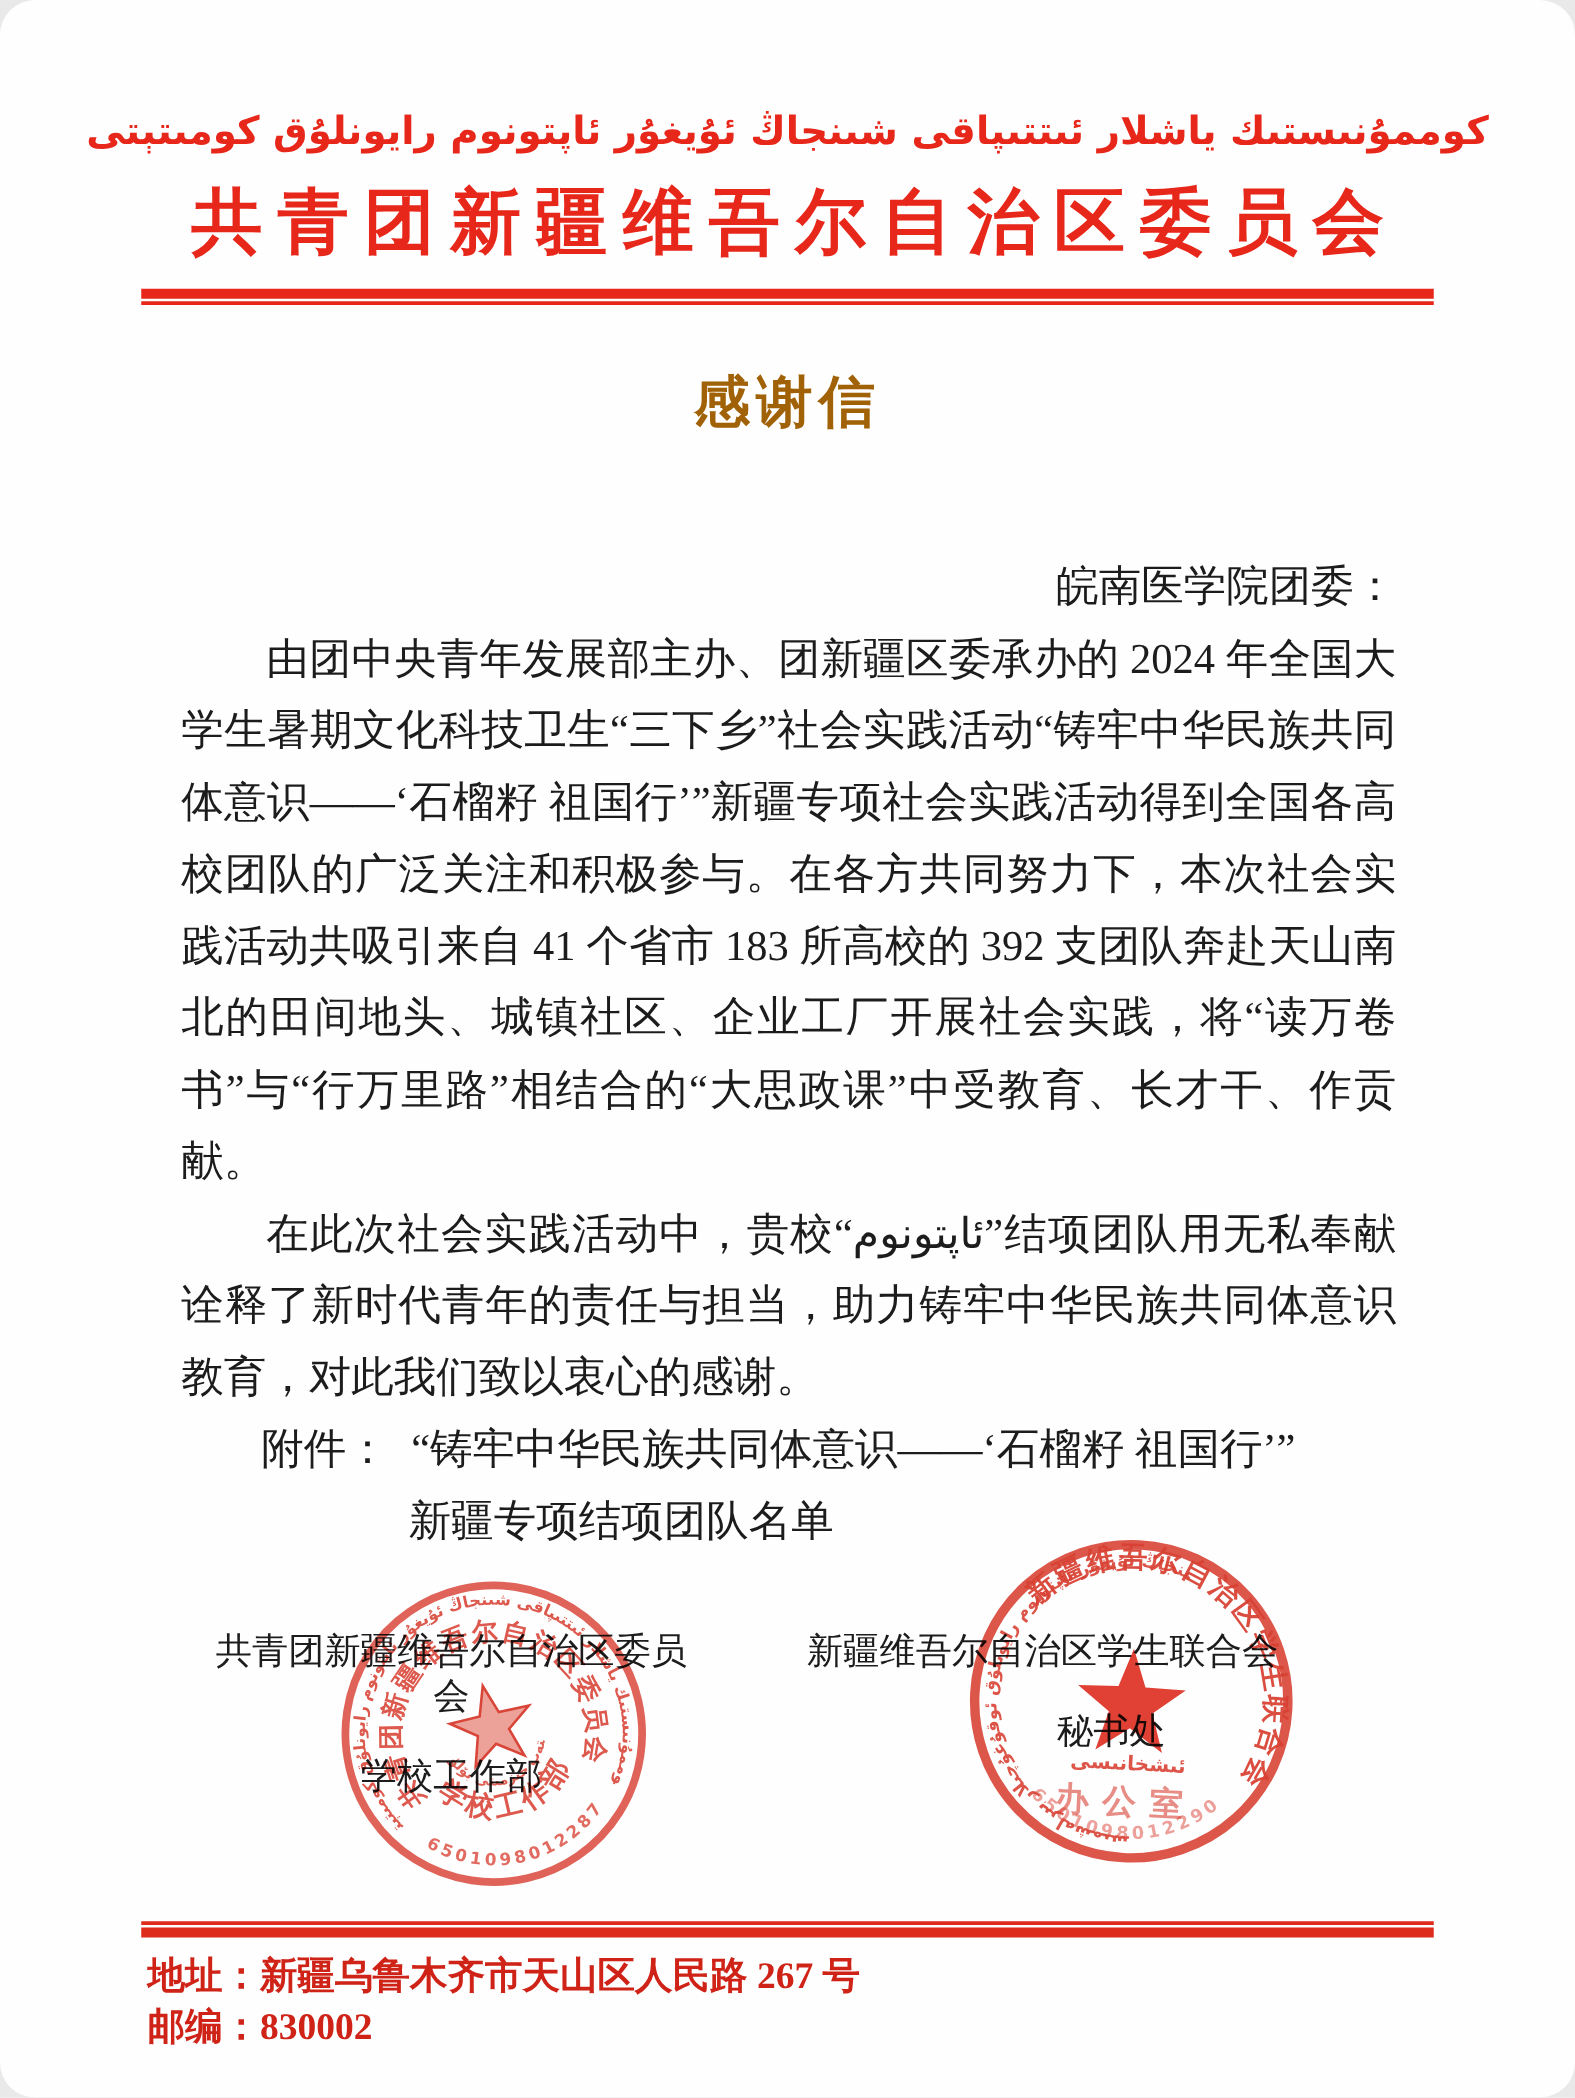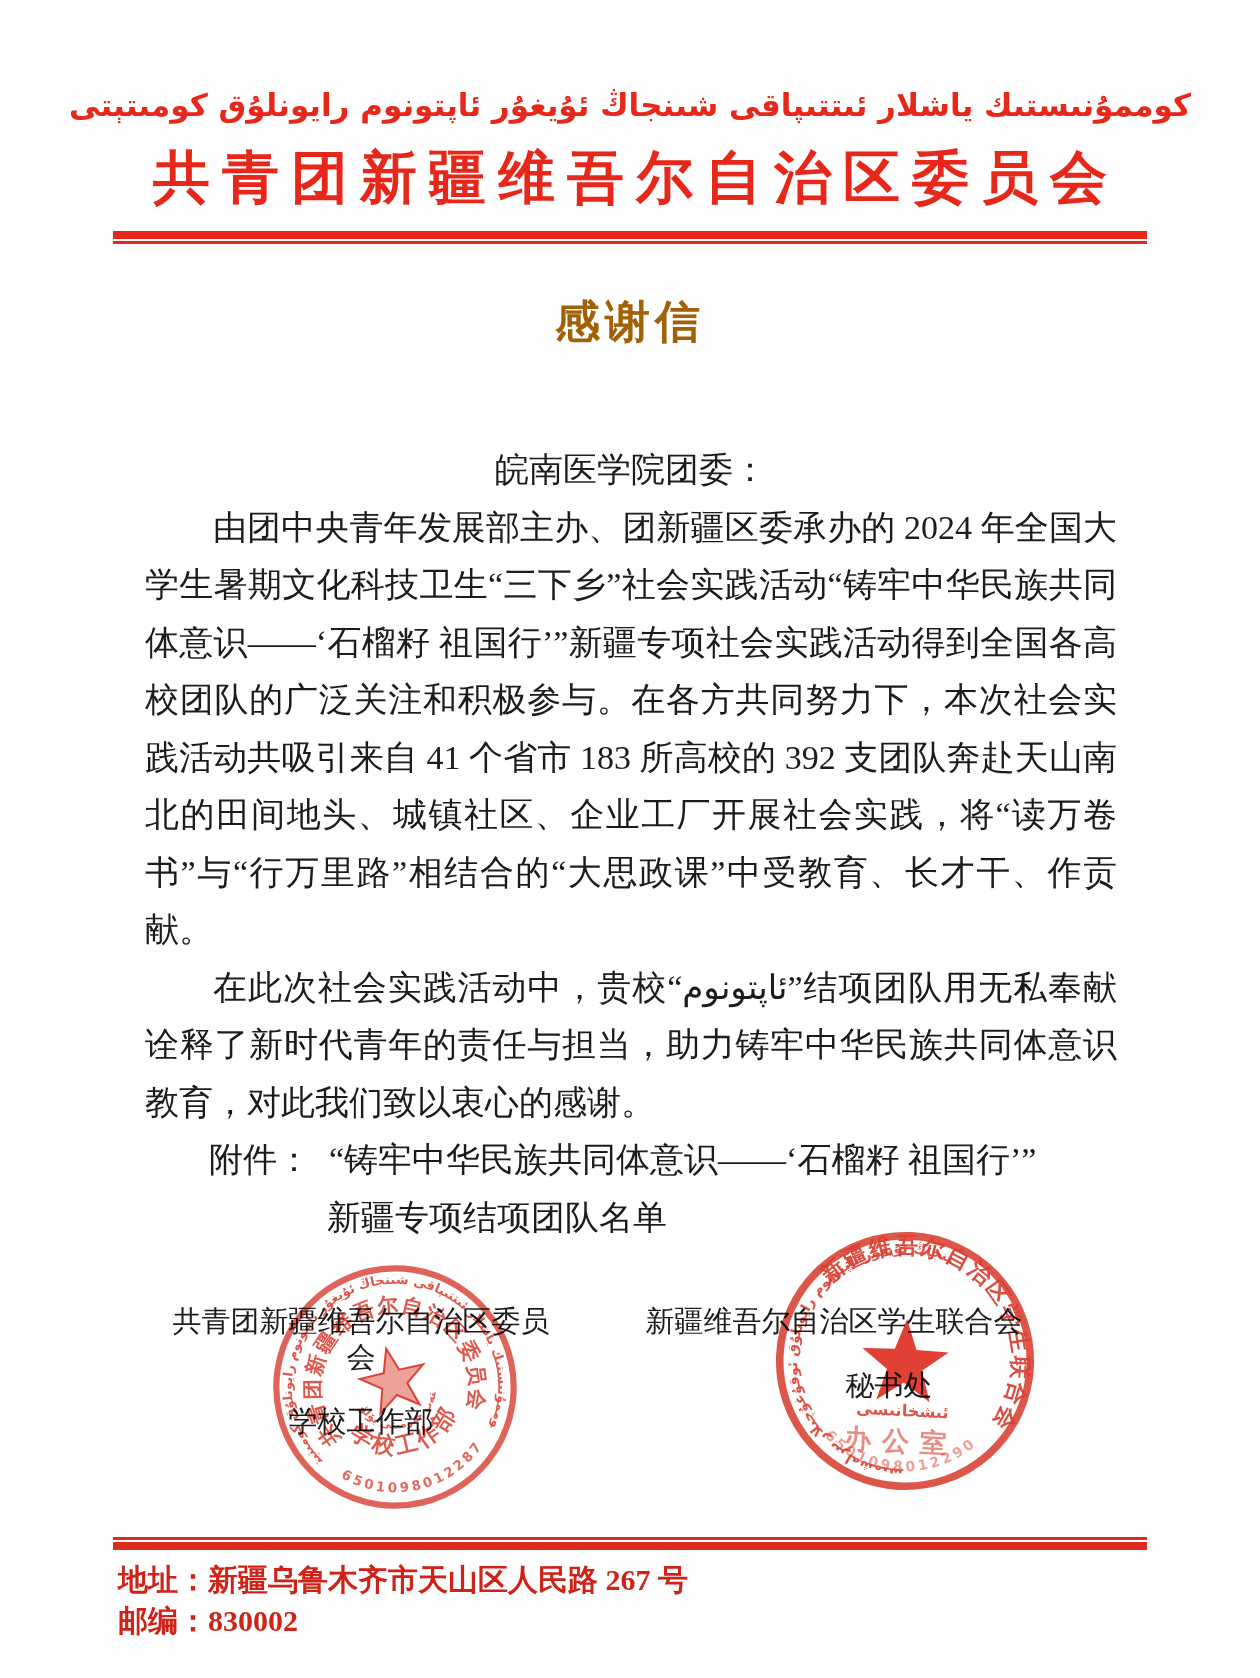--- a/index.html
+++ b/index.html
@@ -1,20 +1,21 @@
 <!DOCTYPE html>
 <html><head>
 <meta charset="utf-8">
 <style>
   html,body{margin:0;padding:0;background:#e9e9e9;}
   .page{
     position:relative;width:1260px;height:1678px;margin:0 auto;
     background:#fefefe;overflow:hidden;
     font-family:"Liberation Serif","DejaVu Serif",serif;
     color:#1c1c1c;
+    border-radius:28px;
   }
   
   .hdr-uyghur{
     position:absolute;top:84px;left:0;right:0;
     text-align:center;direction:rtl;
     font-family:"DejaVu Sans",sans-serif;font-weight:700;
     font-size:31px;line-height:1.4;color:#e8271b;
   }
   .hdr-chinese{
     position:absolute;top:140px;left:0;right:0;
@@ -31,21 +32,21 @@
     position:absolute;top:292px;left:0;right:0;margin:0;
     text-align:center;font-weight:700;font-size:45px;
     letter-spacing:5px;color:#a16207;
   }
   
   .letter-body{
     position:absolute;top:441px;left:145px;width:972px;
     font-size:34px;line-height:57.5px;text-align:justify;
   }
   .letter-body p{margin:0;}
-  .salutation{text-align:center;}
+  .salutation{text-align:right;}
   .para{text-indent:2em;}
   .attachment{margin-left:64px;}
   .att-line1 .att-label{margin-right:18px;}
   .att-line2{margin-left:118px;}
   
   .sig-col{
     position:absolute;text-align:center;
     font-size:29px;line-height:36px;
   }
   .sig-left{left:160px;top:1303px;width:402px;}

